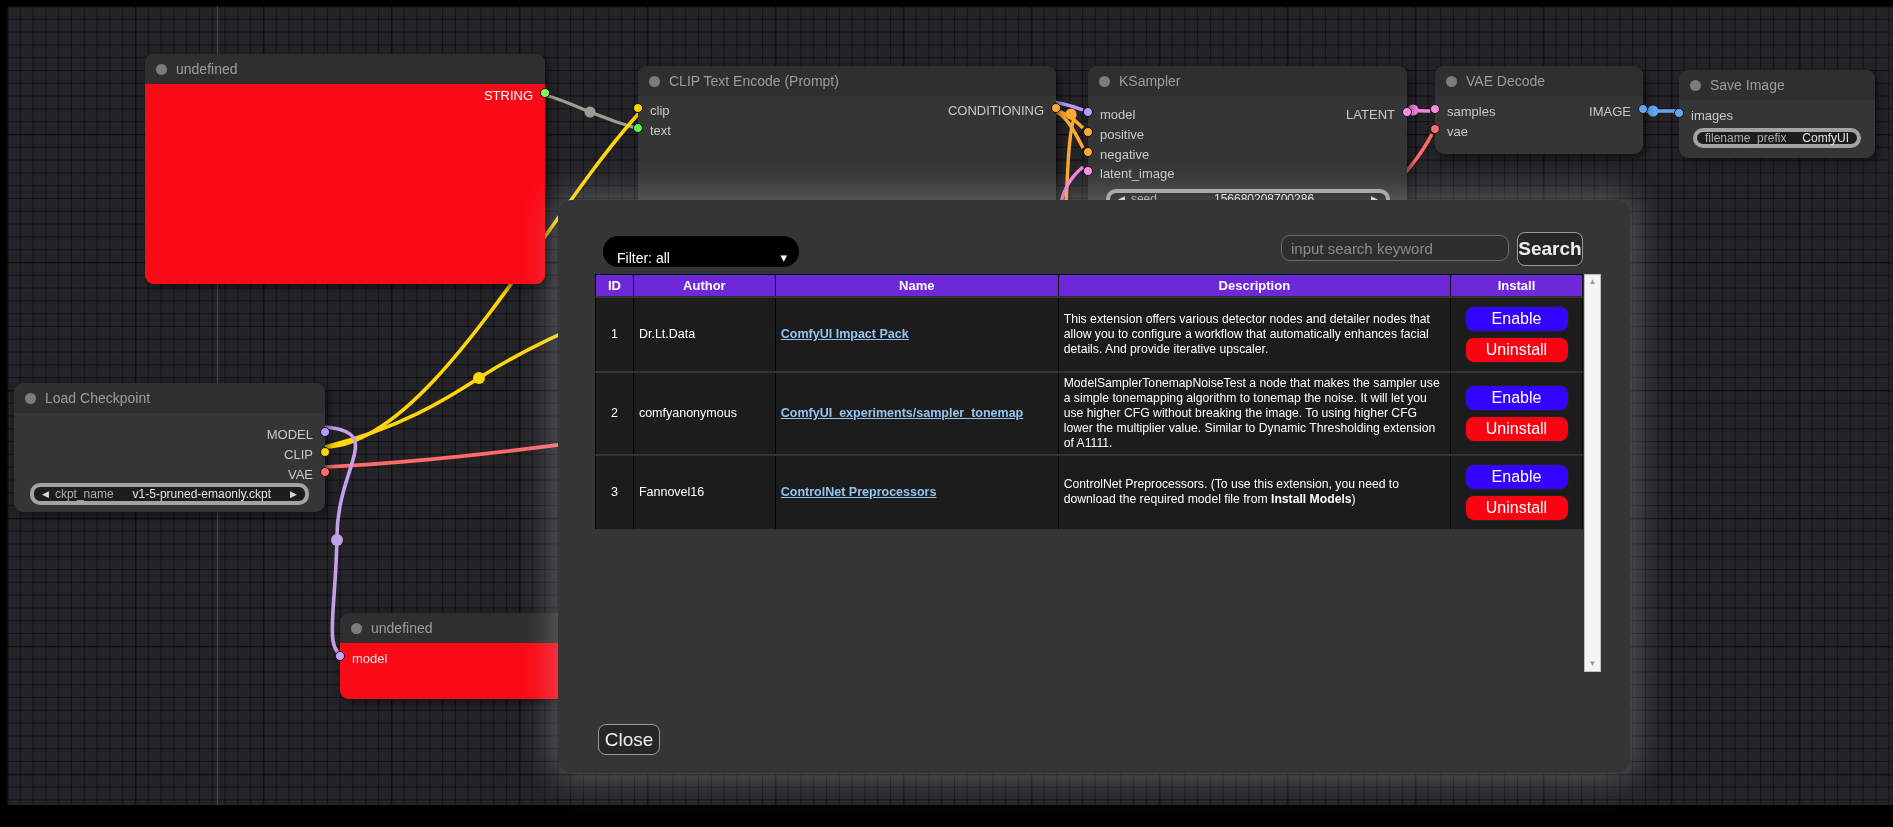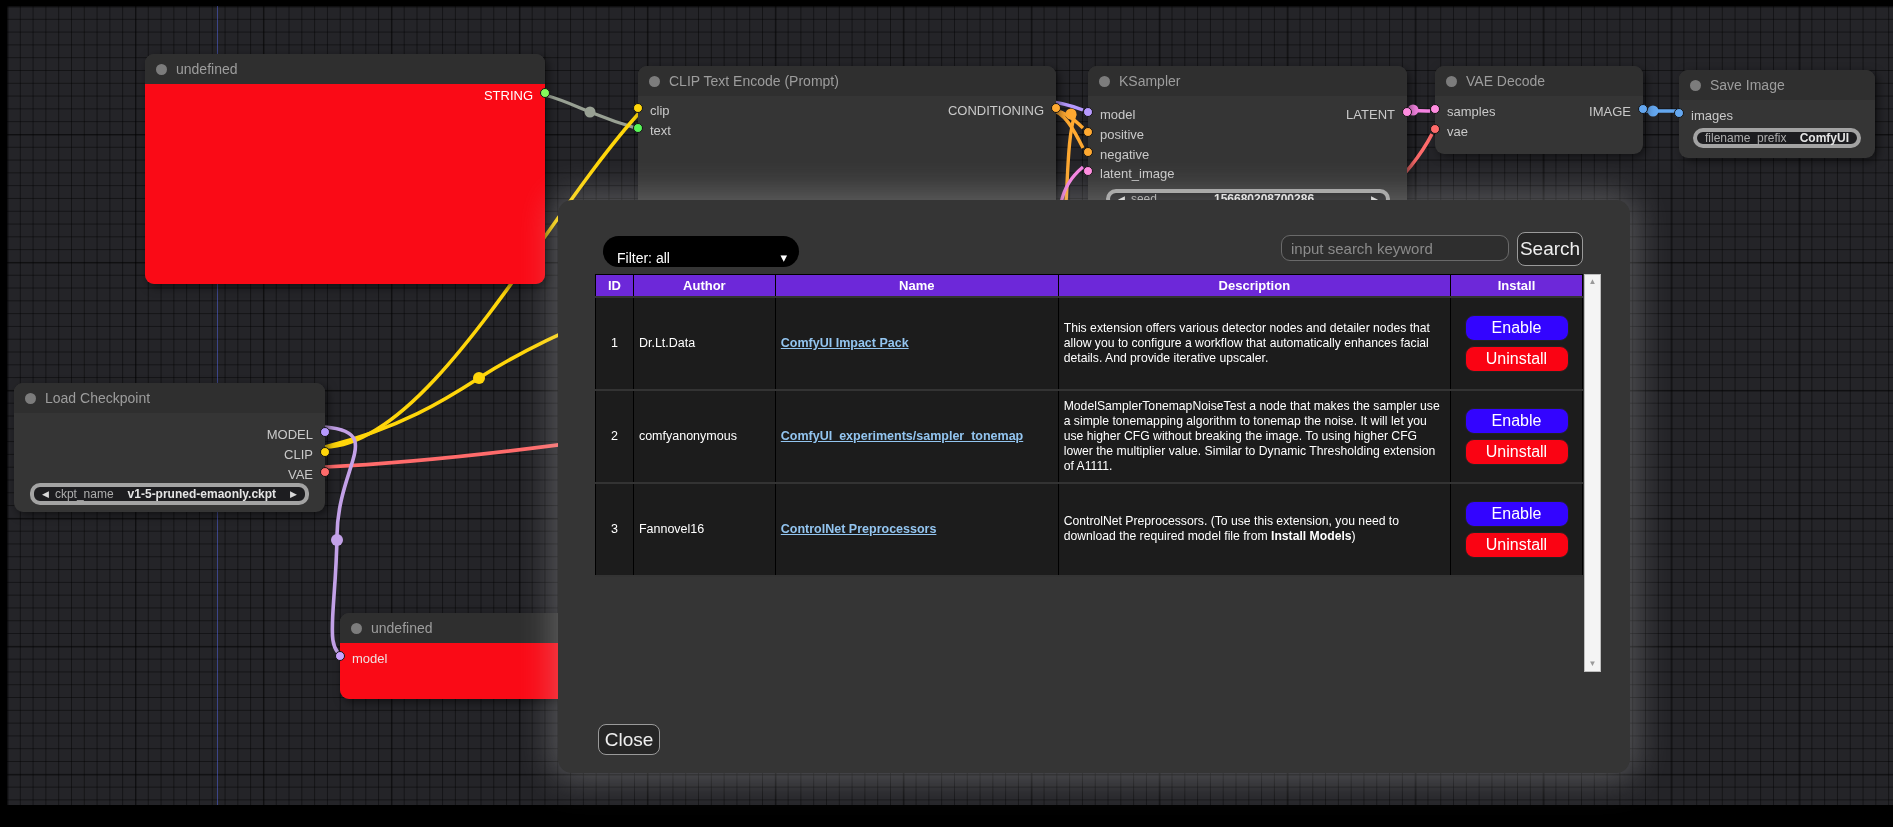--- a/index.html
+++ b/index.html
@@ -30,49 +30,49 @@
   .node-body.red { background:#fa0a16; }
   .port { position:absolute; display:flex; align-items:flex-start; gap:7px;
     font-size:13px; color:#c9c9c9; height:14px; }
   .port.in  { left:-5px; }
   .port.out { right:-5px; flex-direction:row-reverse; }
   .pdot { width:10px; height:10px; border-radius:50%; border:1px solid #141414; flex:0 0 auto; }
   .port .lbl { white-space:nowrap; }
   .widget { position:absolute; background:#1d1d20; border:4px solid #a3a3a3;
     border-radius:10px; display:flex; align-items:center; justify-content:space-between;
     font-size:12px; color:#aeaeae; padding:0 8px; height:20px; }
-  .widget .wval { color:#e4e4e4;font-weight:bold; }
+  .widget .wval { color:#e4e4e4; }
   .warrow { color:#d8d8d8; font-size:9px; }
   .wlab { display:flex; gap:6px; align-items:center; }
   .white-lbl { color:#fff; }
 
   
   .modal { position:absolute; left:558px; top:200px; width:1072px; height:573px;
     background:#353535; border-radius:14px; z-index:10;
     box-shadow:0 0 34px 6px rgba(215,215,215,.30); }
   .filter-pill { position:absolute; left:45px; top:36px; width:196px; height:31px;
     background:#000; border-radius:16px; display:flex; align-items:center;
     justify-content:space-between; padding:12px 12px 0 14px; color:#fff; font-size:14px; cursor:pointer; }
   .chevron { font-size:13px; color:#fff; }
   .search-input { position:absolute; left:723px; top:35px; width:228px; height:26px;
     background:#2e2e2e; border:1px solid #6a6a6a; border-radius:9px; color:#fef9c3;
     font-size:15px; padding:9px 9px; font-family:"Liberation Sans",sans-serif; }
   .search-input::placeholder { color:#8b8b8b; }
   .btn-frame { background:#262626; border:1px solid #9a9a9a; border-radius:8px;
     color:#efefef; font-size:19px; font-family:"Liberation Sans",sans-serif; cursor:pointer; }
-  .search-btn { position:absolute; left:959px; top:32px; width:66px; height:34px; }
+  .search-btn { position:absolute; left:959px; top:32px; width:66px; height:34px;font-weight:bold; }
   .close-btn  { position:absolute; left:40px; top:524px; width:62px; height:31px; }
 
   .list-area { position:absolute; left:37px; top:74px; width:1006px; height:398px; }
   .ext-table { border-collapse:collapse; width:988px; font-size:12.5px; color:#fff;
     background:#1c1c1c; }
   .ext-table th { background:#6d28d9; color:#fff; font-size:13px; font-weight:bold;
     border:1px solid #000; height:22px; }
   .ext-table td { border:1px solid #000; border-bottom:2px solid #333;
-    background:#1c1c1c; vertical-align:middle; padding:12px 5px; }
+    background:#1c1c1c; vertical-align:middle; padding:3px 5px; }
   .ext-table tr { border-bottom:2px solid #333; }
   td.c-id { text-align:center; width:38px; }
   td.c-author { width:142px; }
   td.c-name { width:283px; }
   td.c-desc { width:393px; font-size:12.2px; line-height:15px; padding:3px 5px;margin-left:36px; }
   td.c-install { width:132px; text-align:center; }
   .ext-link { color:#93c5f0; font-weight:bold; text-decoration:underline; cursor:pointer; }
   .pill-btn { display:block; width:104px; height:26px; margin:5px auto; border:1px solid #222;
     border-radius:9px; color:#fff; font-size:16px; font-family:"Liberation Sans",sans-serif; cursor:pointer; }
   .btn-enable { background:#3304ff; }

